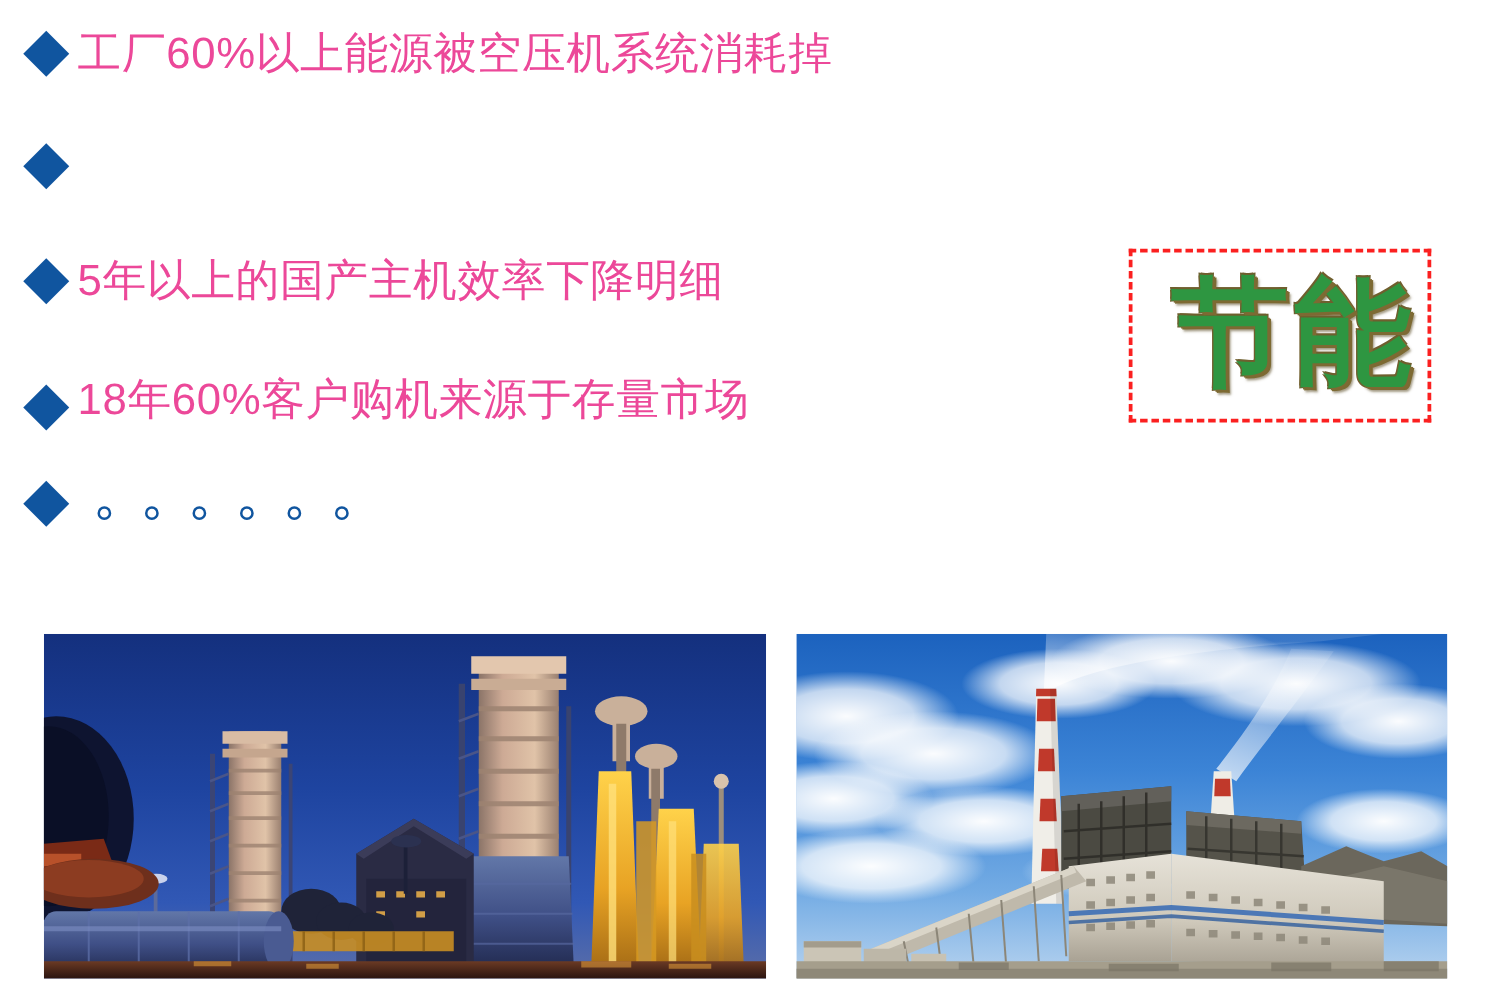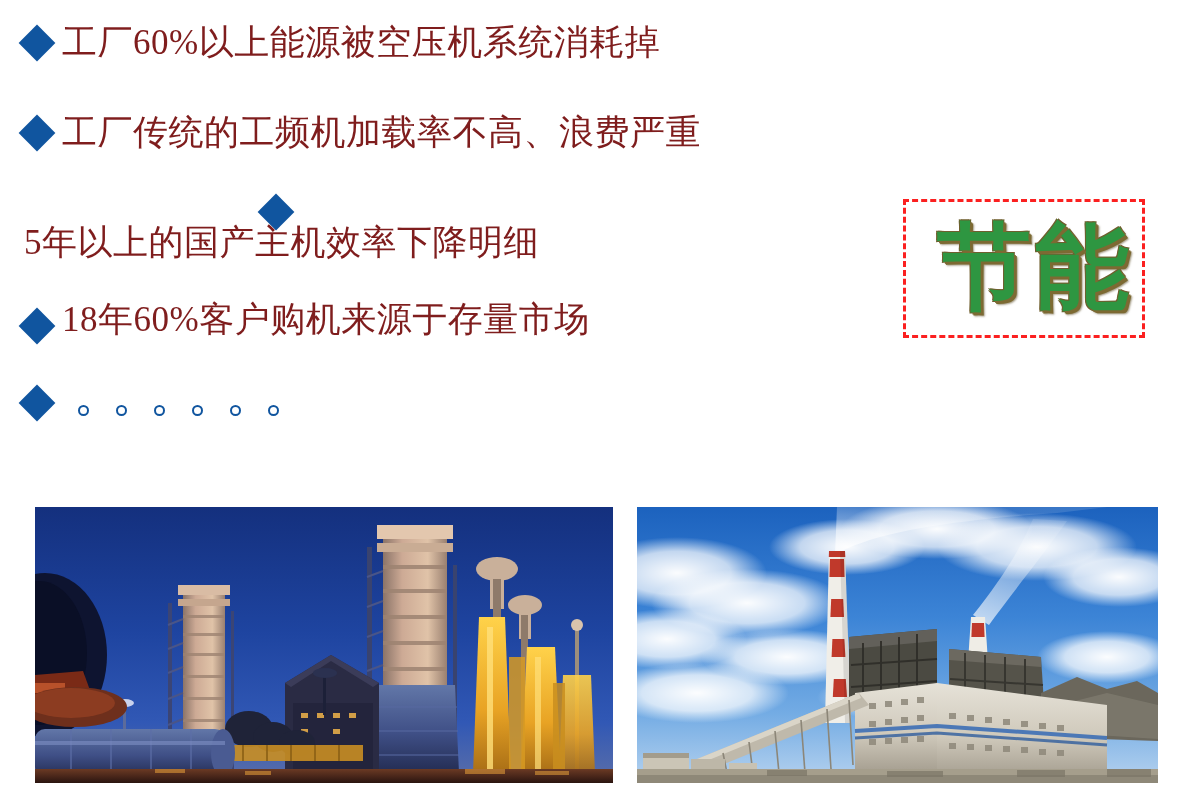--- a/index.html
+++ b/index.html
@@ -35,30 +35,30 @@
   }
   .bullet-marker {
     width: 26px;
     height: 26px;
     background: #10559F;
     transform: rotate(45deg);
     flex: 0 0 auto;
     margin-right: 12px;
   }
   .bullet-text {
-    font-family: Liberation Serif, serif;
+    font-family: Liberation Sans, sans-serif;
     font-size: 35px;
     line-height: 1.05;
-    color: #7f1d1d;
+    color: #ec4899;
     white-space: nowrap;
     letter-spacing: 0.5px;
   }
   .bullet-row.r1 { top: 17px; }
   .bullet-row.r2 { top: 107px; }
-  .bullet-row.r3 { top: 199px; flex-direction: column; }
+  .bullet-row.r3 { top: 199px; }
   .bullet-row.r4 { top: 287px; align-items: flex-end; }
   .bullet-row.r5 { top: 377px; }
 
   
   .ellipsis-dots {
     display: flex;
     align-items: center;
     margin-left: 16px;
     margin-top: 14px;
   }
@@ -129,21 +129,20 @@
 
   <div id="bullet-list">
 
     <div class="bullet-row r1">
       <span class="bullet-marker"></span>
       <span class="bullet-text">工厂60%以上能源被空压机系统消耗掉</span>
     </div>
 
     <div class="bullet-row r2">
       <span class="bullet-marker"></span>
-      <span class="bullet-text">工厂传统的工频机加载率不高、浪费严重</span>
     </div>
 
     <div class="bullet-row r3">
       <span class="bullet-marker"></span>
       <span class="bullet-text">5年以上的国产主机效率下降明细</span>
     </div>
 
     <div class="bullet-row r4">
       <span class="bullet-marker"></span>
       <span class="bullet-text">18年60%客户购机来源于存量市场</span>

